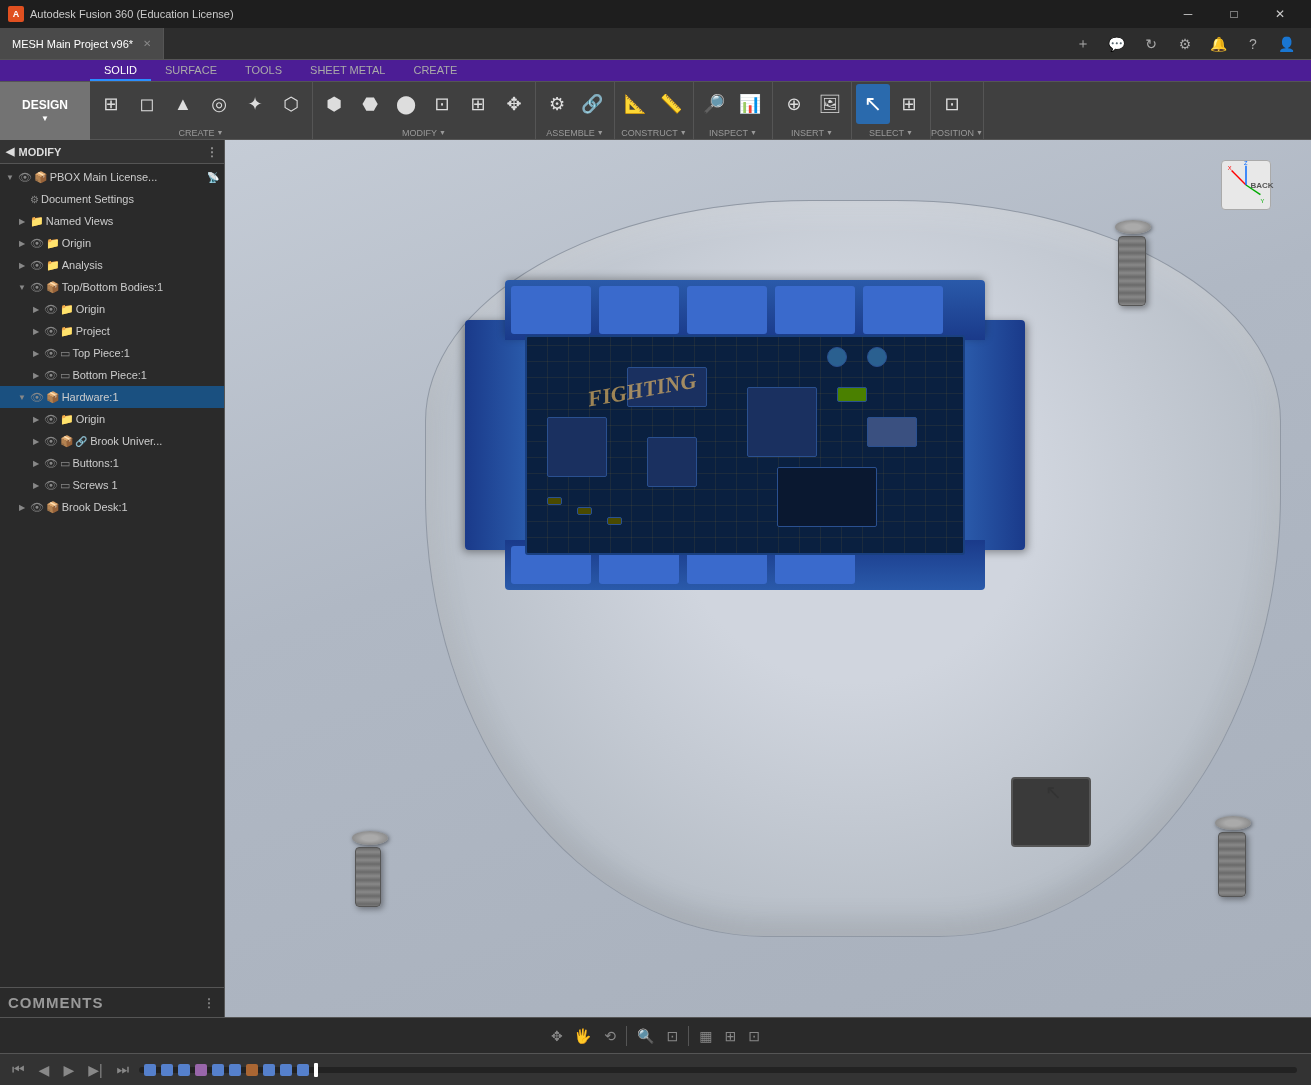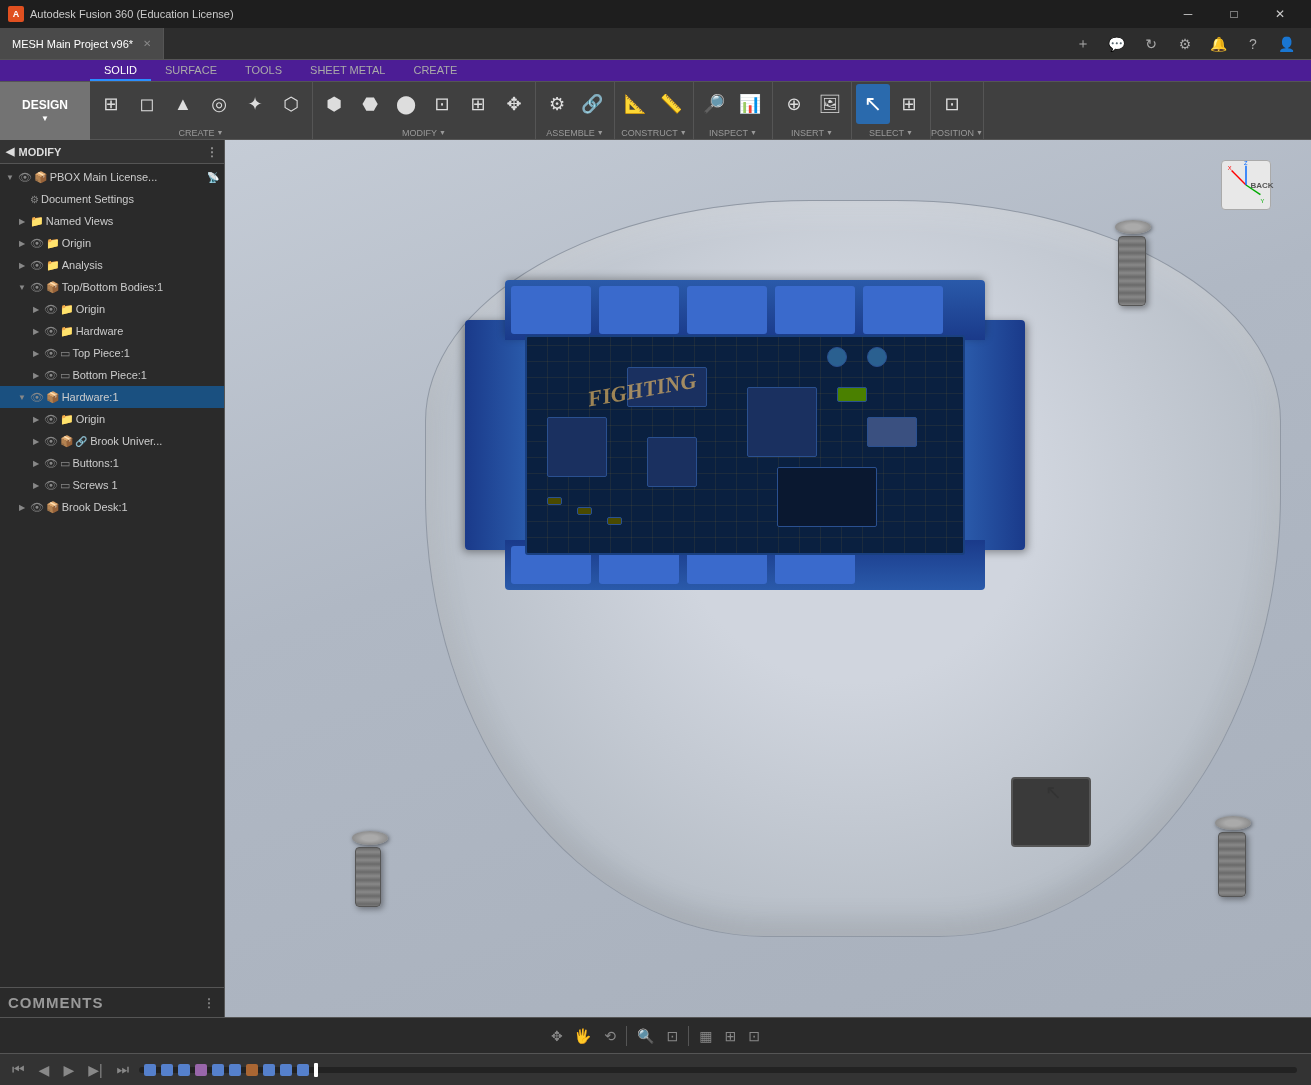--- a/index.html
+++ b/index.html
@@ -740,21 +740,21 @@
         <span class="vis-icon">👁</span>
         <span class="folder-icon">📁</span>
         <span class="label">Origin</span>
       </div>
 
       <div class="tree-item">
         <span class="indent" style="width:28px;"></span>
         <span class="expand-icon">▶</span>
         <span class="vis-icon">👁</span>
         <span class="folder-icon">📁</span>
-        <span class="label">Hardware</span>
+        <span class="label">Project</span>
       </div>
 
       <div class="tree-item">
         <span class="indent" style="width:28px;"></span>
         <span class="expand-icon">▶</span>
         <span class="vis-icon">👁</span>
         <span class="comp-icon" style="color:#888;">▭</span>
         <span class="label">Top Piece:1</span>
       </div>
 

